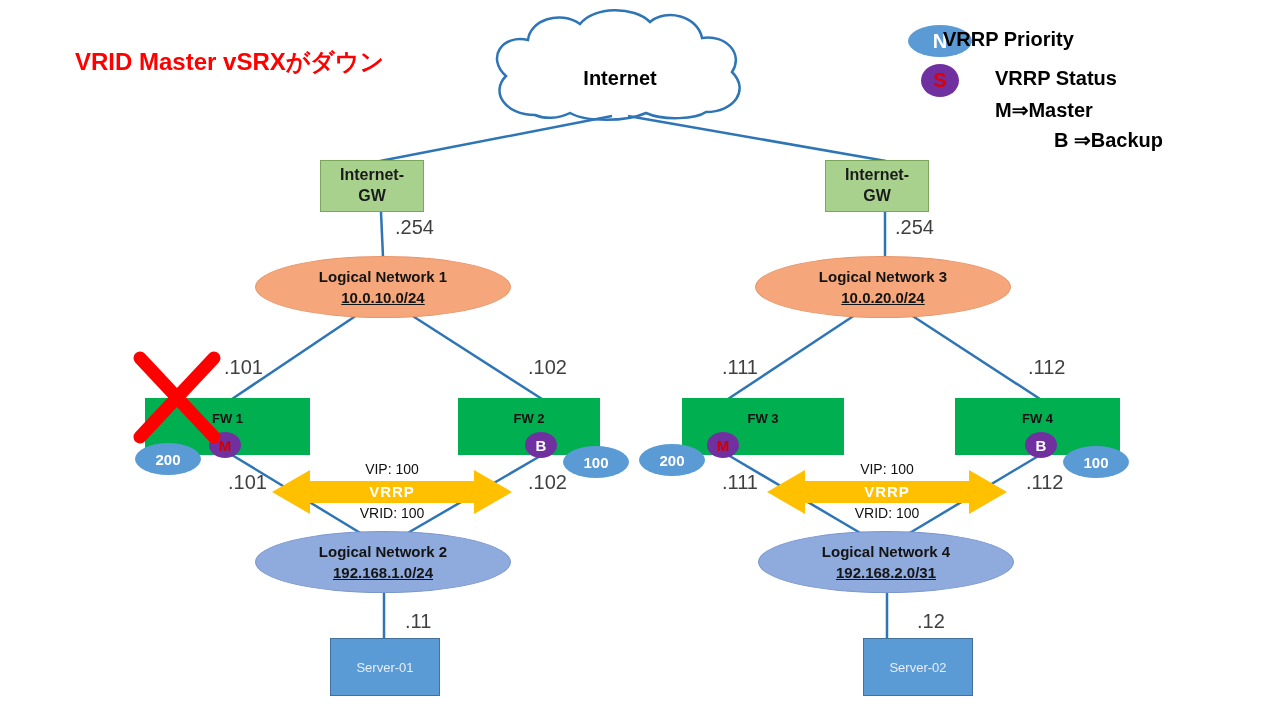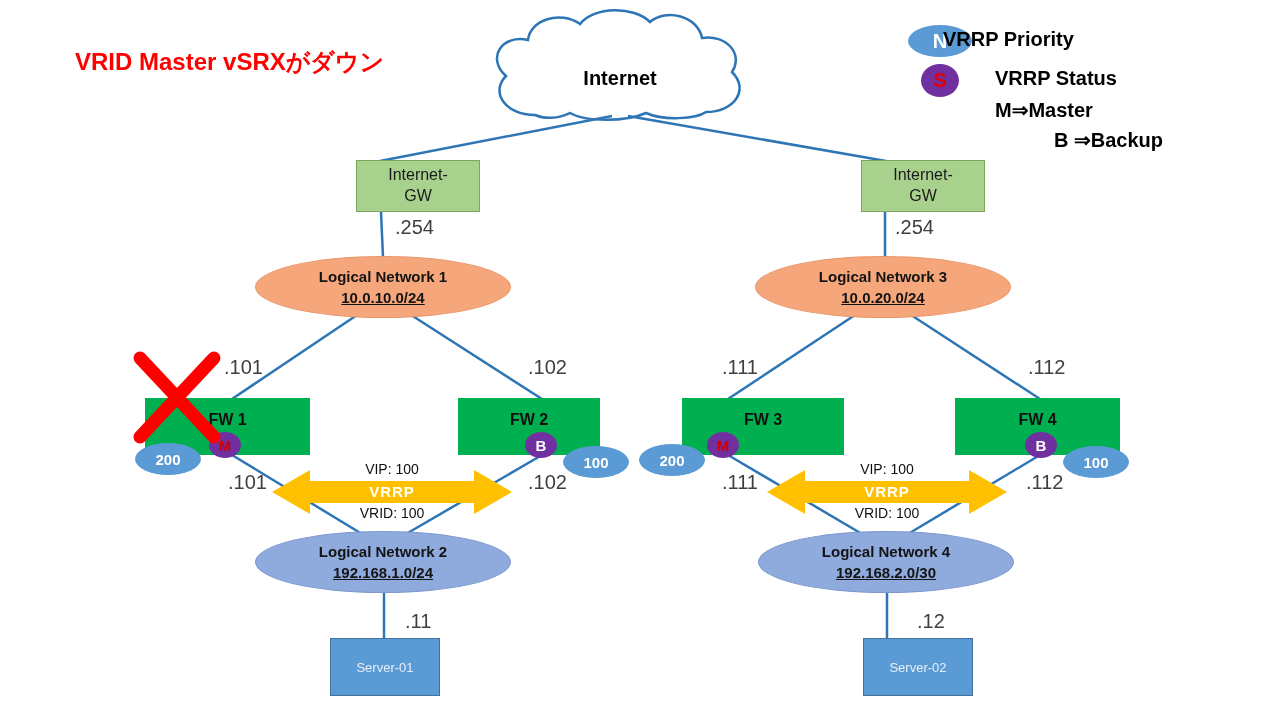--- a/index.html
+++ b/index.html
@@ -13,35 +13,35 @@
 
   
   .badge-n { left:908px; top:25px; width:64px; height:32px; background:#5B9BD5; color:#fff; font-weight:bold; font-size:20px; }
   .badge-s { left:921px; top:64px; width:38px; height:33px; background:#7030A0; color:#E00000; font-weight:bold; font-size:20px; }
   .legend-text { font-size:20px; font-weight:bold; color:#000; white-space:nowrap; }
   .lg1 { left:943px; top:28px; } .lg2 { left:995px; top:67px; }
   .lg3 { left:995px; top:98px; } .lg4 { left:1054px; top:128px; }
 
   .internet-label { left:556px; top:67px; width:128px; text-align:center; font-size:20px; font-weight:bold; color:#000; }
 
-  .gw { width:124px; height:52px; background:#A9D18E; border:1px solid #7CA75B; display:flex; align-items:center;
-        justify-content:center; text-align:center; font-weight:normal; font-size:16px; line-height:1.3;
-        color:#1a1a1a; white-space:pre-line; box-sizing:border-box;margin-left:36px; }
+  .gw { width:104px; height:52px; background:#A9D18E; border:1px solid #7CA75B; display:flex; align-items:center;
+        justify-content:center; text-align:center; font-weight:bold; font-size:16px; line-height:1.3;
+        color:#1a1a1a; white-space:pre-line; box-sizing:border-box; }
   .gw1 { left:320px; top:160px; } .gw2 { left:825px; top:160px; }
 
   .netellipse { width:256px; height:62px; border-radius:50%; display:flex; flex-direction:column; align-items:center;
         justify-content:center; font-weight:bold; font-size:15px; color:#141414; line-height:1.4; box-sizing:border-box; }
   .net-orange { background:#F5A77B; border:1px solid #E8956A; }
   .net-blue   { background:#8FAADC; border:1px solid #7B97CE; }
   .net1 { left:255px; top:256px; } .net3 { left:755px; top:256px; }
   .net2 { left:255px; top:531px; } .net4 { left:758px; top:531px; }
   .cidr { text-decoration:underline; }
 
   .fw { height:57px; background:#00B050; display:flex; align-items:flex-start; justify-content:center;
-        font-weight:bold; font-size:16px; color:#101010; padding-top:13px; box-sizing:border-box; }
+        font-weight:bold; font-size:13px; color:#101010; padding-top:13px; box-sizing:border-box; }
   .fw1 { left:145px; top:398px; width:165px; } .fw2 { left:458px; top:398px; width:142px; }
   .fw3 { left:650px; top:398px; width:162px;margin-left:32px; } .fw4 { left:955px; top:398px; width:165px; }
 
   .status { width:32px; height:26px; background:#7030A0; font-weight:bold; font-size:15px; }
   .status-m { color:#D00000; } .status-b { color:#ffffff; }
   .st1 { left:209px; top:432px; } .st2 { left:525px; top:432px; }
   .st3 { left:707px; top:432px; } .st4 { left:1025px; top:432px; }
 
   .priority { width:66px; height:32px; background:#5B9BD5; color:#fff; font-weight:bold; font-size:15px; }
   .pr1 { left:135px; top:443px; } .pr2 { left:563px; top:446px; }
@@ -158,21 +158,21 @@
   <div class="abs vrrp-text vip  vt2a">VIP: 100</div>
   <div class="abs vrrp-text vrrp-label vt2b">VRRP</div>
   <div class="abs vrrp-text vrid vt2c">VRID: 100</div>
 
   <div class="abs netellipse net-blue net2">
     <span>Logical Network 2</span>
     <span class="cidr">192.168.1.0/24</span>
   </div>
   <div class="abs netellipse net-blue net4">
     <span>Logical Network 4</span>
-    <span class="cidr">192.168.2.0/30</span>
+    <span class="cidr">192.168.2.0/31</span>
   </div>
 
   <div class="abs ip ip-11">.11</div>
   <div class="abs ip ip-12">.12</div>
   <div class="abs server sv1">Server-01</div>
   <div class="abs server sv2">Server-02</div>
 
   <svg class="layer" width="1280" height="720" style="pointer-events:none;">
     <g stroke="#FF0000" stroke-width="13" stroke-linecap="round">
       <line x1="140" y1="358" x2="214" y2="437"></line>

